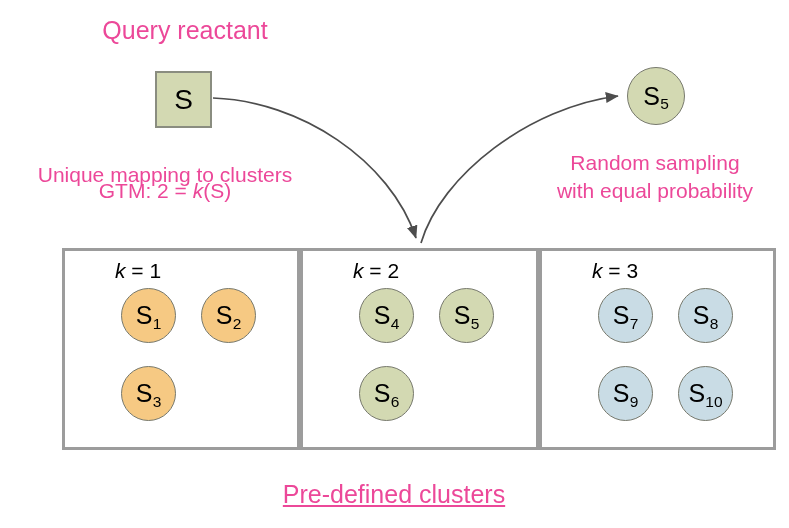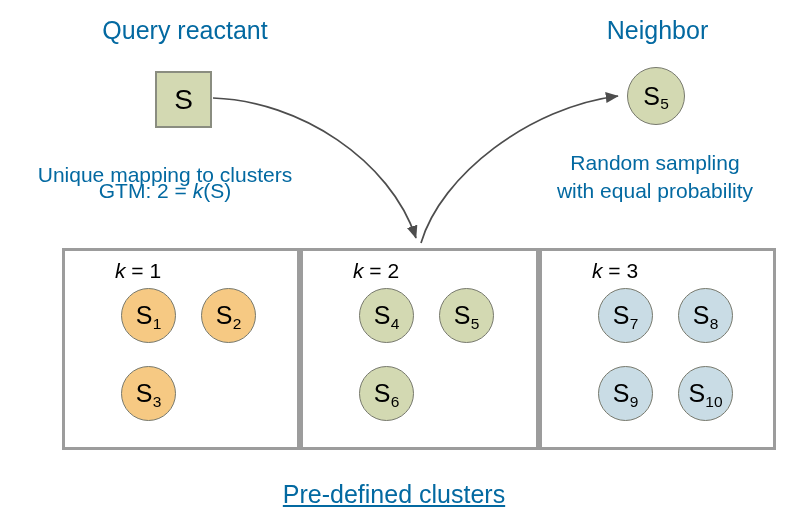--- a/index.html
+++ b/index.html
@@ -17,21 +17,21 @@
     height: 528px;
     background: #ffffff;
     overflow: hidden;
   }
 
   
   .label {
     position: absolute;
     white-space: pre;
     line-height: 1.28;
-    color: #0369a1;
+    color: #ec4899;
   }
   .title-text {
     font-size: 25px;
     text-align: center;
   }
   .caption-text {
     font-size: 21px;
     text-align: center;
   }
   .bottom-caption {
@@ -138,21 +138,20 @@
     pointer-events: none;
   }
 </style>
 </head>
 <body>
 
 <div id="canvas">
 
   <div class="label title-text" style="left:60px; top:14px; width:250px;">Query reactant</div>
 
-  <div class="label title-text" style="left:565px; top:14px; width:185px;">Neighbor</div>
 
   <div class="query-node">
     <span>S</span>
   </div>
 
   <div class="neighbor-node">
     <span class="neighbor-label"><span>S</span><sub>5</sub></span>
   </div>
 
   <div class="label caption-text" style="left:5px; top:150px; width:320px;margin-top:12px;">Unique mapping to clusters</div>

